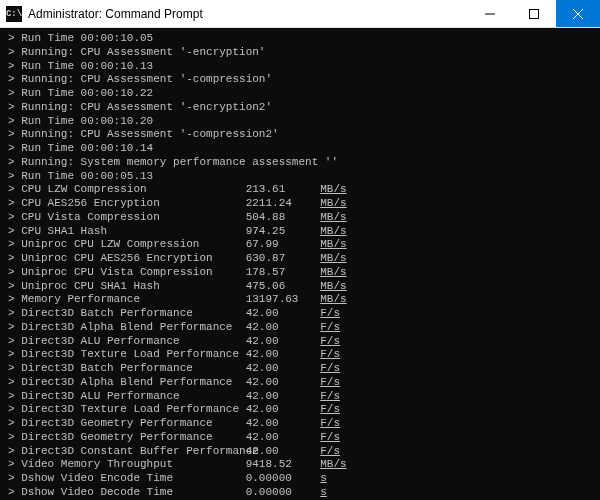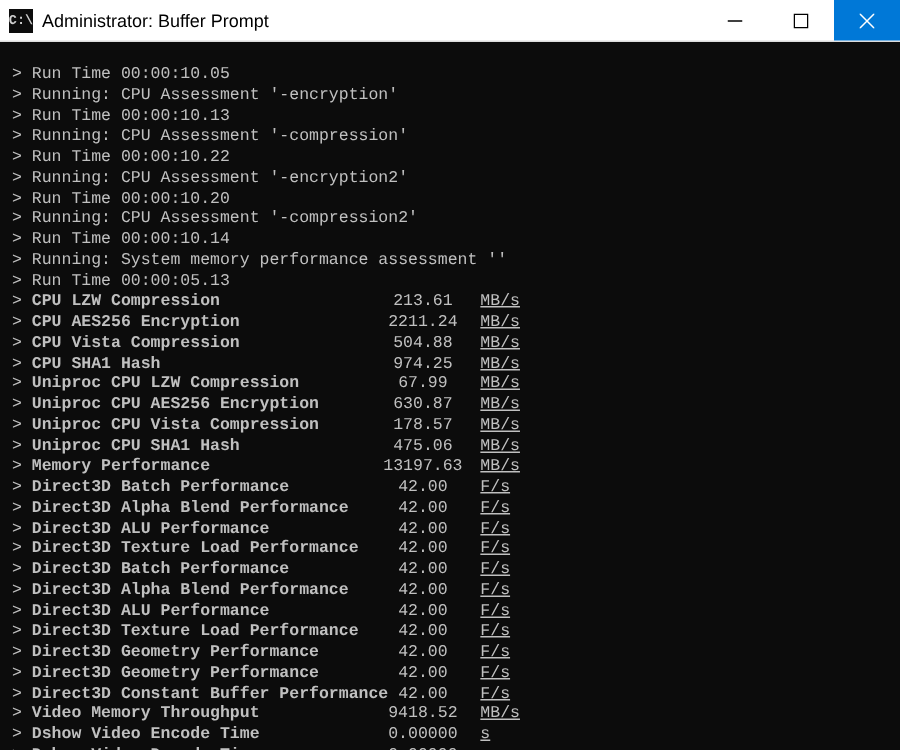--- a/index.html
+++ b/index.html
@@ -25,44 +25,44 @@
     .controls { display: flex; height: 100%; }
     .ctrl {
       width: 44px; height: 100%;
       display: flex; align-items: center; justify-content: center;
       font-family: 'Segoe UI', sans-serif; font-size: 11px;
     }
     .ctrl-min, .ctrl-max { color: #000; }
     .ctrl-close { background: #0078d7; color: #fff; font-size: 13px; }
     .terminal {
       flex: 1; background: #0c0c0c; color: #c0c0c0;
-      padding: 16px 8px 8px 8px; overflow-y: auto;
+      padding: 4px 8px 8px 8px; overflow-y: auto;
       line-height: 1.25; white-space: pre;
     }
     .line { display: block; }
     .entry::before, .running::before { content: "> "; }
     .result { display: flex; }
     .result::before { content: "> "; }
-    .result-label { display: inline-block; width: 34ch; font-weight: bold; }
-    .result-value { display: inline-block; text-align: center; width: 11ch; }
+    .result-label { display: inline-block; width: 34ch; }
+    .result-value { display: inline-block; text-align: left; width: 11ch; }
     .result-unit { display: inline-block; padding-left: 2px; text-decoration: underline; }
     @keyframes blink { 50% { opacity: 0; } }
     ::-webkit-scrollbar { width: 14px; }
     ::-webkit-scrollbar-track { background: #111; }
     ::-webkit-scrollbar-thumb { background: #3a3a3a; }
   </style>
 </head>
 <body>
 
 <div class="window">
 
   <div class="titlebar">
     <div class="title-left">
       <span class="cmd-icon">C:\</span>
-      <span class="title-text">Administrator: Buffer Prompt</span>
+      <span class="title-text">Administrator: Command Prompt</span>
     </div>
     <div class="controls">
       <div class="ctrl ctrl-min">
         <svg width="10" height="10" viewBox="0 0 10 10">
             <path d="M0 5 H10" stroke="#000" stroke-width="1"></path>
           </svg>
       </div>
       <div class="ctrl ctrl-max">
         <svg width="10" height="10" viewBox="0 0 10 10">
             <rect x="0.5" y="0.5" width="9" height="9" fill="none" stroke="#000" stroke-width="1"></rect>

